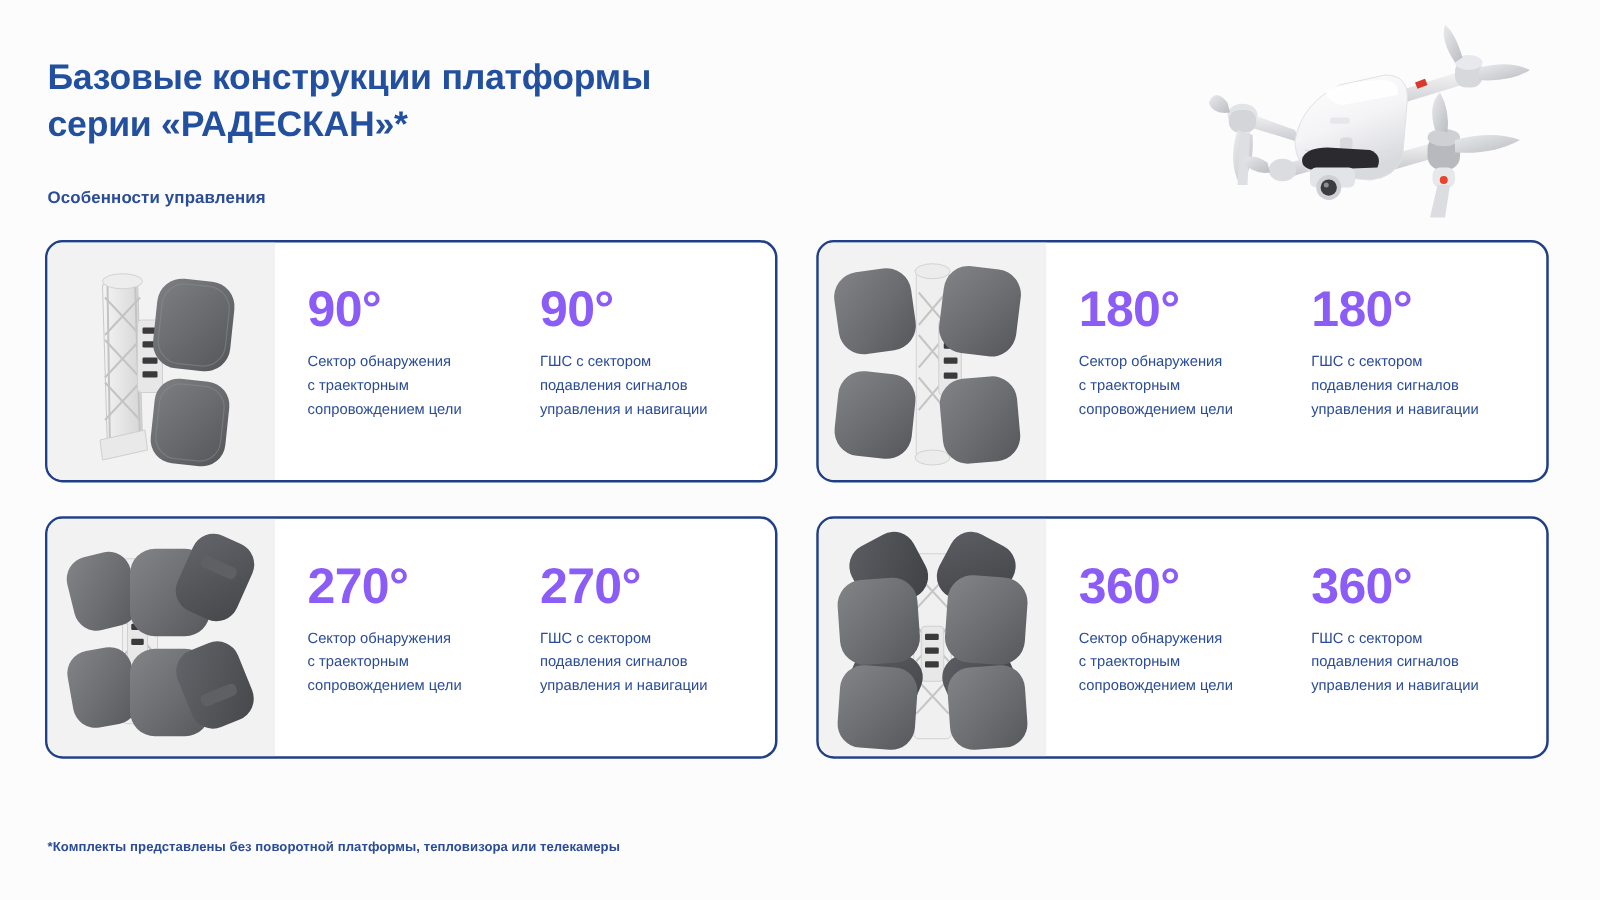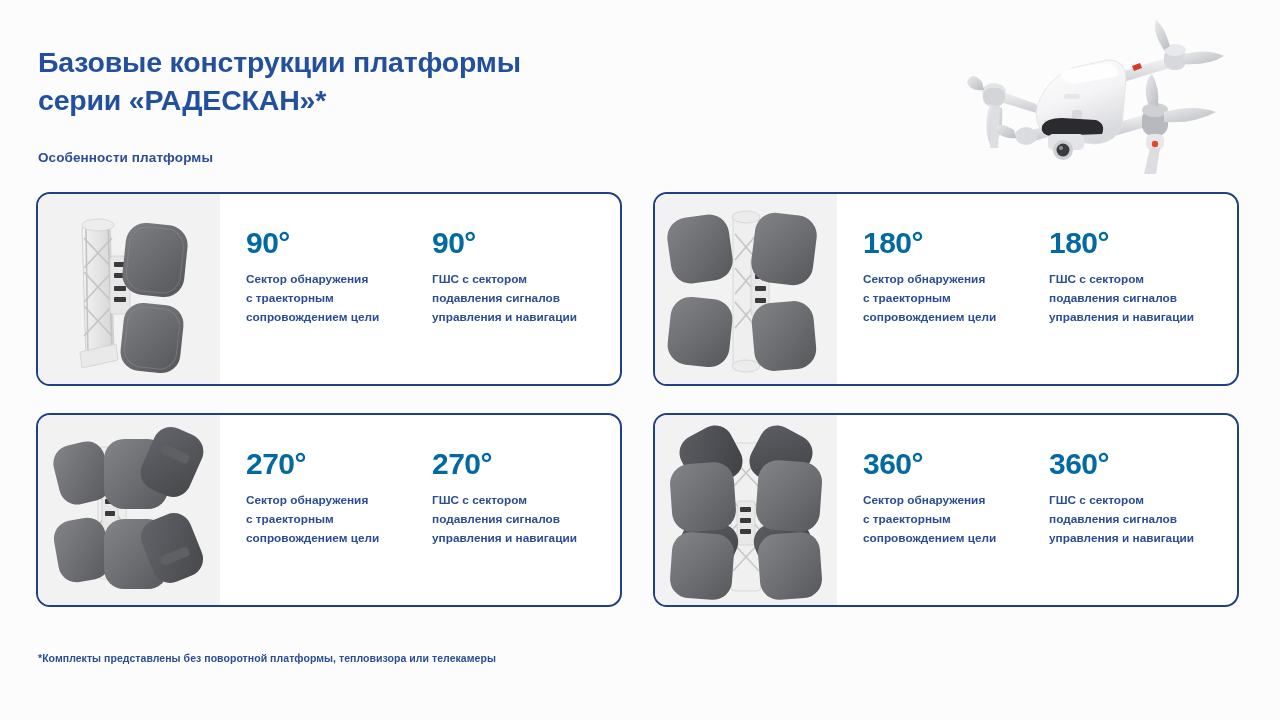--- a/index.html
+++ b/index.html
@@ -94,56 +94,56 @@
     padding: 34px 0 0 26px;
   }
 
   .metric {
     width: 186px;
     flex: 0 0 186px;
   }
   .metric.second { width: 200px; flex: 0 0 200px; }
 
   .metric-value {
-    font-size: 30px;
+    font-size: 40px;
     font-weight: bold;
-    color: #0369a1;
+    color: #8b5cf6;
     line-height: 1;
     letter-spacing: -0.5px;
     margin-bottom: 12px;
   }
 
   .metric-desc {
     font-size: 11.8px;
-    font-weight: bold;
+    font-weight: normal;
     color: #2B4C96;
     line-height: 1.62;
     white-space: pre-line;
   }
 
   
   .footnote {
     position: absolute;
     left: 38px;
-    bottom: 56px;
+    bottom: 36px;
     font-size: 10.5px;
     font-weight: bold;
     color: #2B4C96;
     letter-spacing: 0.05px;
   }
 </style>
 </head>
 <body>
 
 <div class="slide-header">
   <h1 class="slide-title">Базовые конструкции платформы
 серии «РАДЕСКАН»*</h1>
 </div>
 
-<div class="section-subtitle">Особенности платформы</div>
+<div class="section-subtitle">Особенности управления</div>
 
 <div class="drone-wrap">
   <svg viewBox="0 0 400 180" xmlns="http://www.w3.org/2000/svg">
     <defs>
       <linearGradient id="bodyG" x1="0" y1="0" x2="0.4" y2="1">
         <stop offset="0%" stop-color="#ffffff"></stop>
         <stop offset="55%" stop-color="#f4f4f6"></stop>
         <stop offset="100%" stop-color="#d9dade"></stop>
       </linearGradient>
       <linearGradient id="armG" x1="0" y1="0" x2="0" y2="1">

